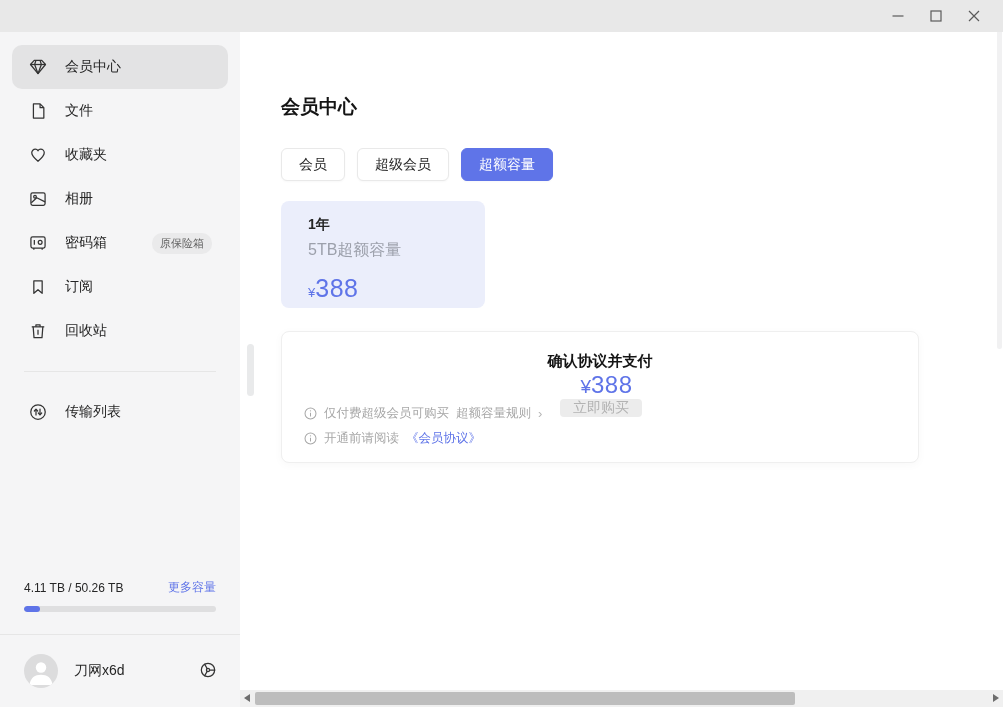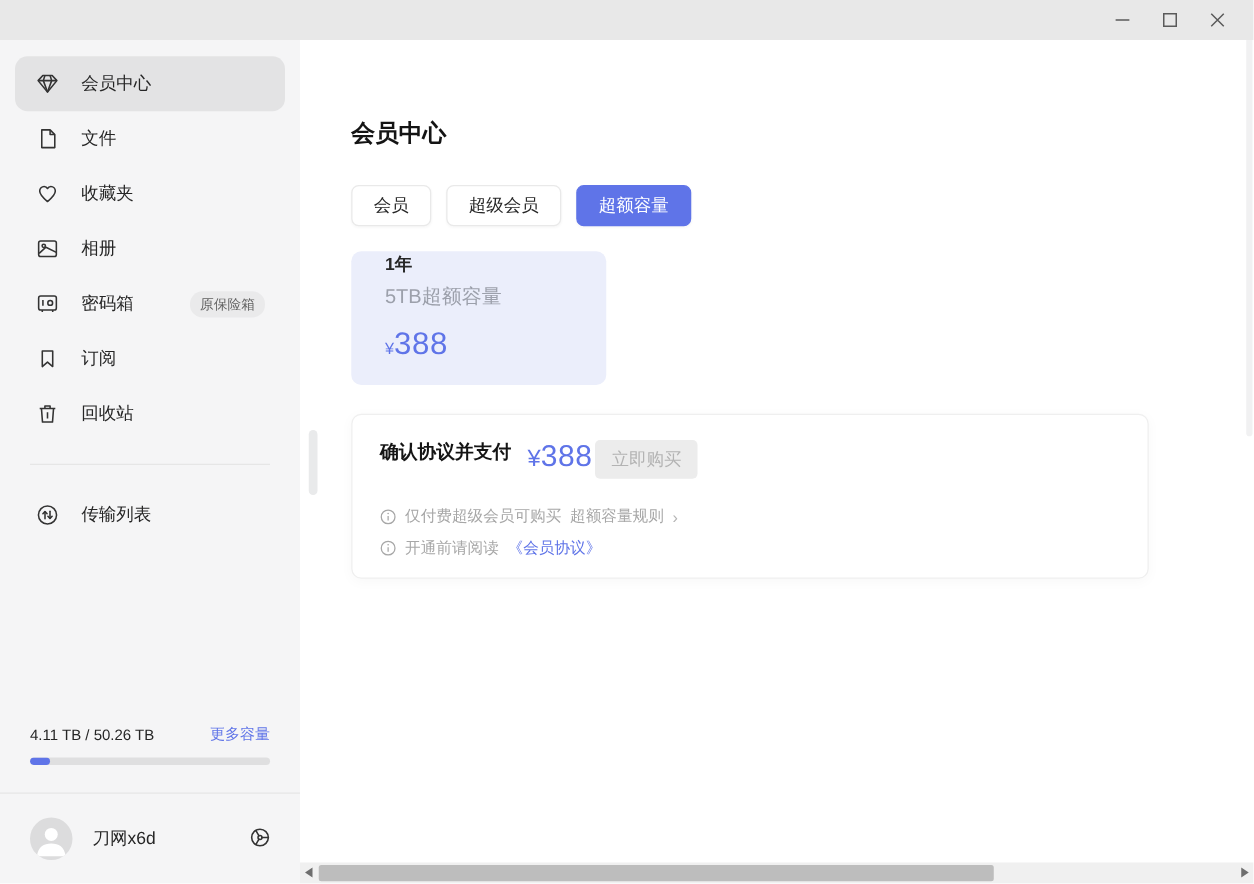--- a/index.html
+++ b/index.html
@@ -37,29 +37,29 @@
   .user-name { margin-left:16px; font-size:14px; color:#262626; }
   .settings-btn { margin-left:auto; background:none; border:none; cursor:pointer; width:24px; height:24px; display:flex; align-items:center; justify-content:center; }
 
   
   .main { position:absolute; left:240px; top:32px; width:763px; height:658px; background:#ffffff; }
   .page-title { position:absolute; left:41px; top:62px; font-size:19px; font-weight:bold; color:#141414; }
   .tabs { position:absolute; left:41px; top:116px; display:flex; gap:12px; }
   .tab { height:33px; padding:0 17px; display:flex; align-items:center; font-size:14px; color:#262626; background:#ffffff; border:1px solid #E9E9E9; border-radius:6px; cursor:pointer; box-shadow:0 1px 2px rgba(0,0,0,0.03); }
   .tab.selected { background:#5F74E8; border-color:#5F74E8; color:#ffffff; }
 
-  .plan-card { position:absolute; left:41px; top:169px; width:204px; height:107px; background:#EBEEFB; border-radius:8px; padding:2px 0 0 27px; cursor:pointer; }
+  .plan-card { position:absolute; left:41px; top:169px; width:204px; height:107px; background:#EBEEFB; border-radius:8px; padding:15px 0 0 27px; cursor:pointer; }
   .plan-duration { font-size:14px; font-weight:600; color:#262626; }
   .plan-desc { font-size:16px; color:#9CA0AB; margin-top:6px; }
   .plan-price { margin-top:13px; color:#5F74E8; display:flex; align-items:baseline; }
   .plan-currency { font-size:13px; }
   .plan-amount { font-size:25px; font-weight:500; letter-spacing:0.5px; }
 
   .checkout-card { position:absolute; left:41px; top:299px; width:638px; height:132px; background:#ffffff; border:1px solid #EFEFEF; border-radius:8px; box-shadow:0 2px 10px rgba(0,0,0,0.03); padding:20px 22px; }
-  .checkout-row { display:flex; height:32px; }
+  .checkout-row { display:flex; align-items:center; height:32px;flex-direction:column; }
   .checkout-label { font-size:15px; font-weight:bold; color:#141414; }
   .checkout-price { color:#5F74E8; margin-left:13px; display:flex; align-items:baseline; }
   .checkout-currency { font-size:19px; font-weight:500; }
   .checkout-amount { font-size:24px; font-weight:500; letter-spacing:0.5px; }
   .buy-button { margin-left:2px; width:82px; height:31px; background:#ECECEC; color:#B3B3B3; border:none; border-radius:4px; font-size:14px; font-family:inherit; cursor:default; }
   .note { display:flex; align-items:center; gap:7px; font-size:12.5px; color:#A7A7A7; }
   .note-1 { margin-top:21px; }
   .note-2 { margin-top:8px; }
   .note-icon { display:flex; align-items:center; }
   .note-rule-link { color:#A7A7A7; cursor:pointer; }

